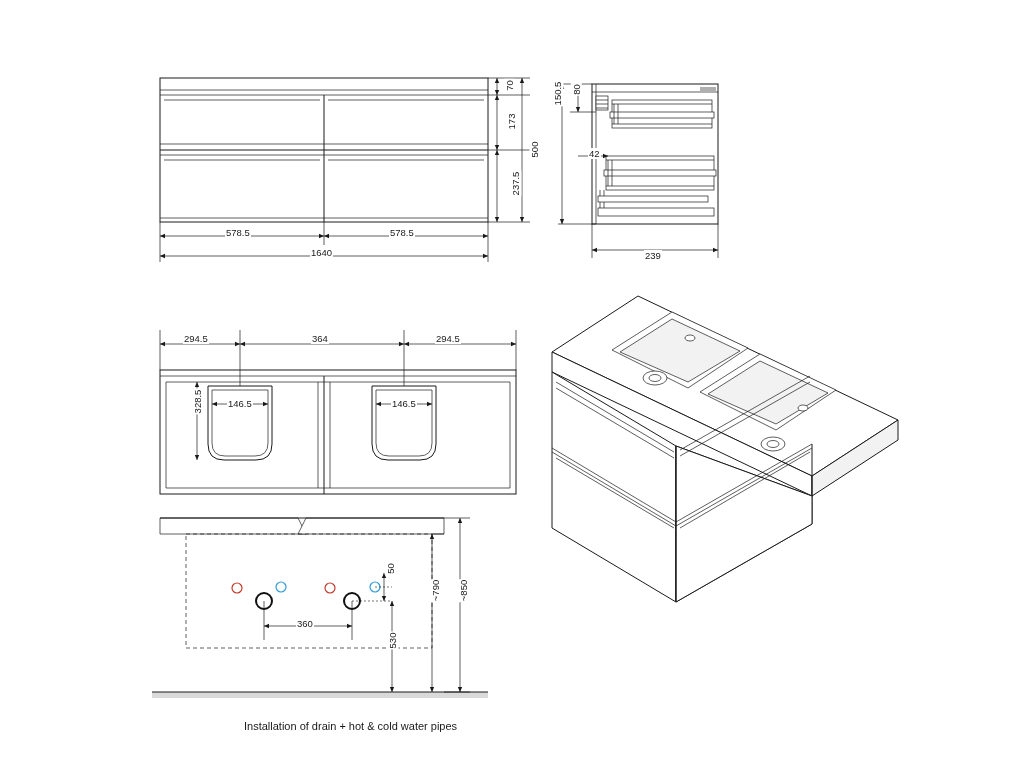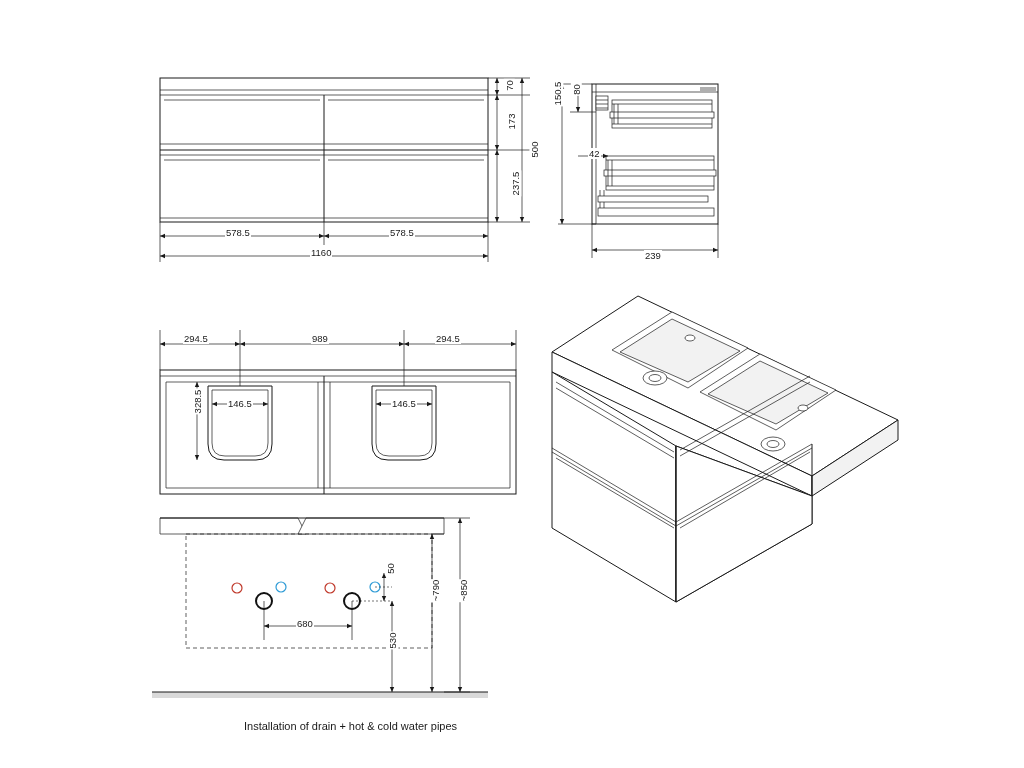--- a/index.html
+++ b/index.html
@@ -296,33 +296,33 @@
     <line x1="676" y1="446" x2="676" y2="602" class="ln med"></line>
   </g>
 </svg>
 
 <div class="dim-label" style="left: 503px; top: 80px; transform: rotate(-90deg);">70</div>
 <div class="dim-label" style="left: 503px; top: 116px; transform: rotate(-90deg);">173</div>
 <div class="dim-label" style="left: 503px; top: 178px; transform: rotate(-90deg);">237.5</div>
 <div class="dim-label" style="left: 526px; top: 144px; transform: rotate(-90deg);">500</div>
 <div class="dim-label" style="left:225px; top:227px;">578.5</div>
 <div class="dim-label" style="left:389px; top:227px;">578.5</div>
-<div class="dim-label" style="left:310px; top:247px;">1160</div>
+<div class="dim-label" style="left:310px; top:247px;">1640</div>
 
 <div class="dim-label" style="left: 570px; top: 84px; transform: rotate(-90deg);">80</div>
 <div class="dim-label" style="left: 545px; top: 88px; transform: rotate(-90deg);">150.5</div>
 <div class="dim-label" style="left:588px; top:148px;">42</div>
 <div class="dim-label" style="left:644px; top:250px;">239</div>
 
 <div class="dim-label" style="left:183px; top:333px;">294.5</div>
-<div class="dim-label" style="left:311px; top:333px;">989</div>
+<div class="dim-label" style="left:311px; top:333px;">364</div>
 <div class="dim-label" style="left:435px; top:333px;">294.5</div>
 <div class="dim-label" style="left: 185px; top: 396px; transform: rotate(-90deg);">328.5</div>
 <div class="dim-label" style="left:227px; top:398px;">146.5</div>
 <div class="dim-label" style="left:391px; top:398px;">146.5</div>
 
 <div class="dim-label" style="left: 384px; top: 563px; transform: rotate(-90deg);">50</div>
-<div class="dim-label" style="left:296px; top:618px;">680</div>
+<div class="dim-label" style="left:296px; top:618px;">360</div>
 <div class="dim-label" style="left: 384px; top: 635px; transform: rotate(-90deg);">530</div>
 <div class="dim-label" style="left: 424px; top: 585px; transform: rotate(-90deg);">~790</div>
 <div class="dim-label" style="left: 452px; top: 585px; transform: rotate(-90deg);">~850</div>
 
 <div class="caption" style="left:244px; top:720px;">Installation of drain + hot &amp; cold water pipes</div>
 
 </body></html>

